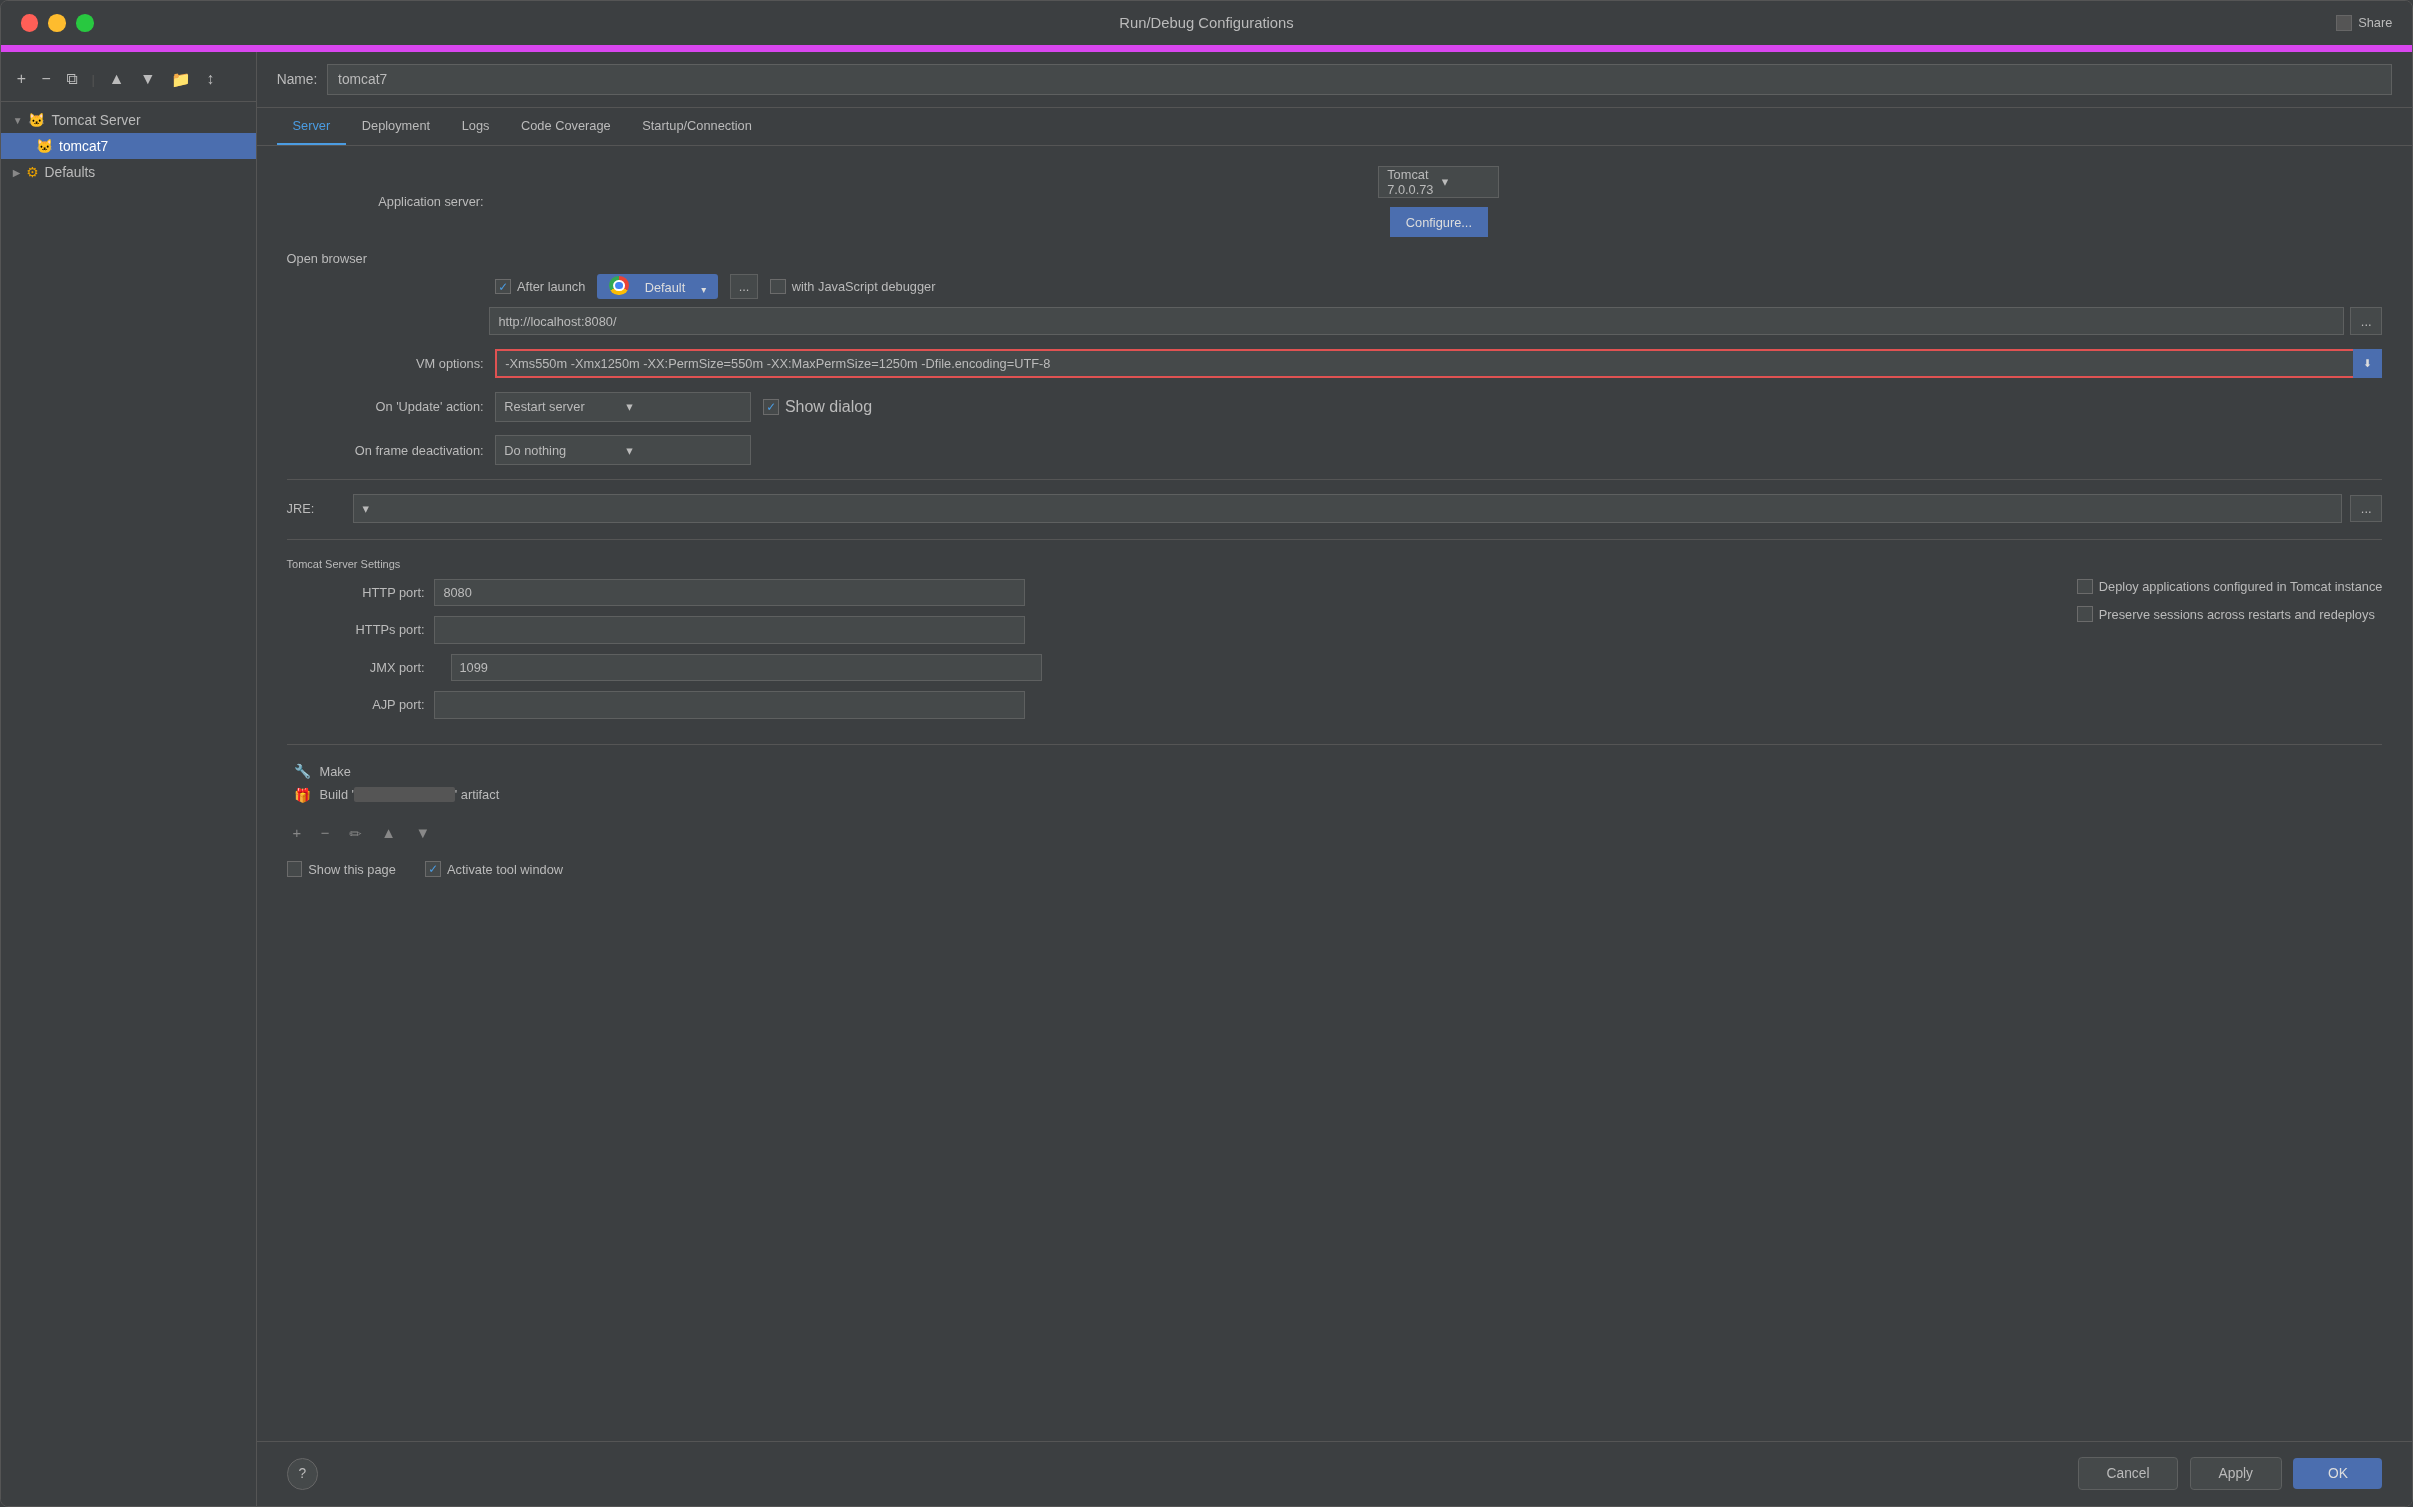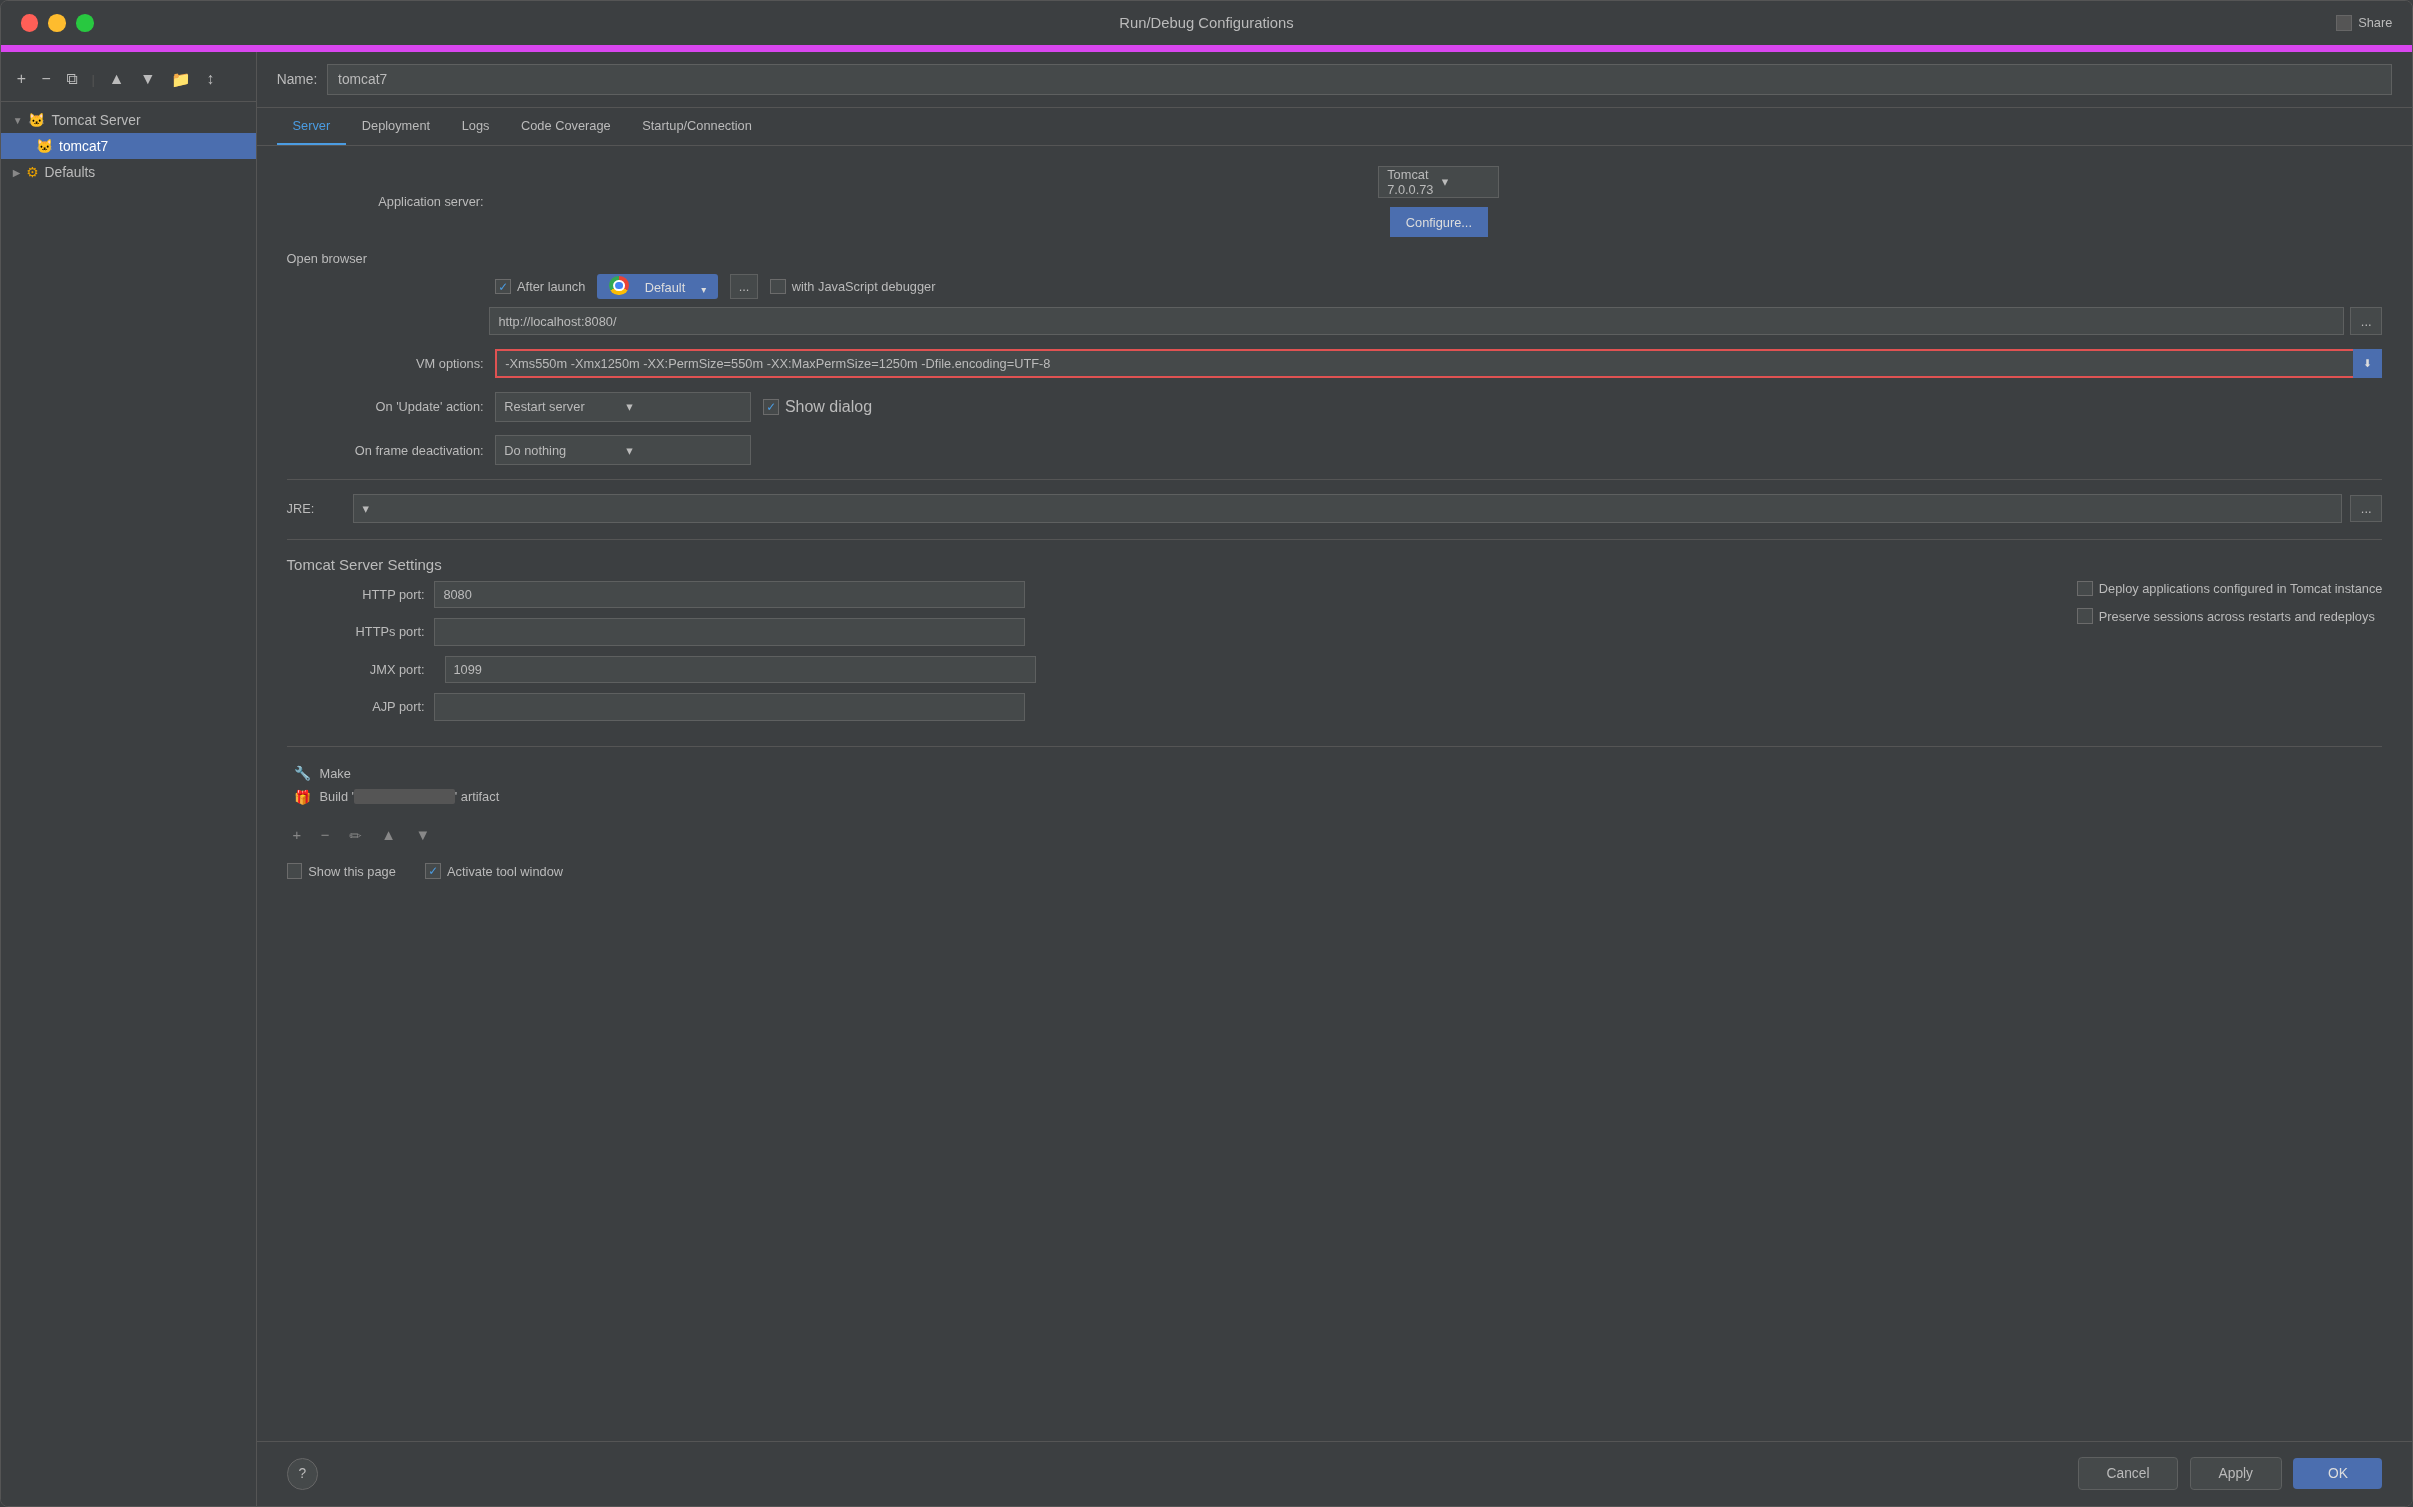--- a/index.html
+++ b/index.html
@@ -397,21 +397,21 @@
     }
 
     
     .server-settings {
       border-top: 1px solid #555;
       padding-top: 15.8px;
       margin-bottom: 15.8px;
     }
     .server-settings-title {
       color: #bbbbbb;
-      font-size: 15px;
+      font-size: 11px;
       margin-bottom: 13.8px;
     }
     .port-input {
       background: #45494a;
       border: 1px solid #5e6060;
       color: #bbbbbb;
       padding: 3.9px 7.9px;
       font-size: 12.8px;
       height: 27.6px;
       width: 100%;
@@ -700,21 +700,21 @@
 
             <div style="flex:1;">
               <div style="display:flex;align-items:center;gap:9.9px;margin-bottom:9.9px;">
                 <span style="min-width:138px;text-align:right;font-size:12.8px;color:#bbbbbb;">HTTP port:</span>
                 <input class="port-input" type="text" value="8080" style="">
               </div>
               <div style="display:flex;align-items:center;gap:9.9px;margin-bottom:9.9px;">
                 <span style="min-width:138px;text-align:right;font-size:12.8px;color:#bbbbbb;">HTTPs port:</span>
                 <input class="port-input" type="text" value="" style="">
               </div>
-              <div style="display:flex;align-items:center;gap:20px;margin-bottom:9.9px;">
+              <div style="display:flex;align-items:center;gap:26px;margin-bottom:9.9px;">
                 <span style="min-width:138px;text-align:right;font-size:12.8px;color:#bbbbbb;">JMX port:</span>
                 <input class="port-input" type="text" value="1099" style="">
               </div>
               <div style="display:flex;align-items:center;gap:9.9px;margin-bottom:9.9px;">
                 <span style="min-width:138px;text-align:right;font-size:12.8px;color:#bbbbbb;">AJP port:</span>
                 <input class="port-input" type="text" value="" style="">
               </div>
             </div>
 
             <div class="checkboxes-col">

